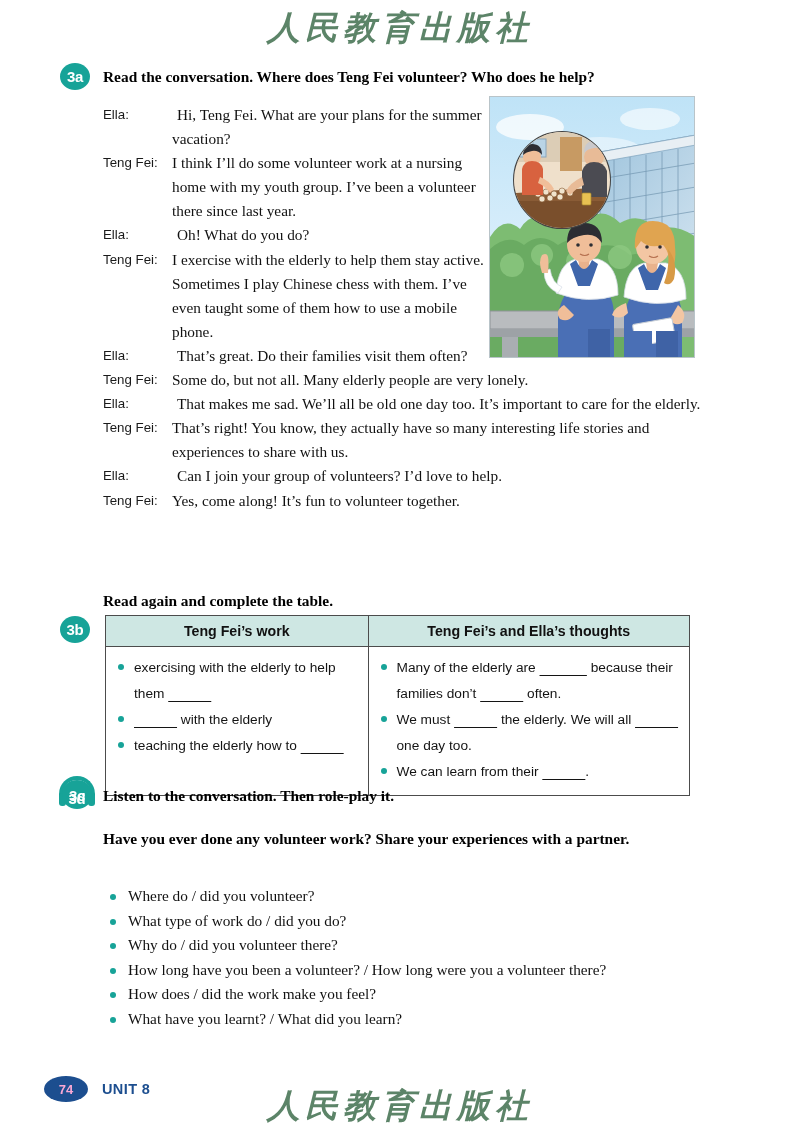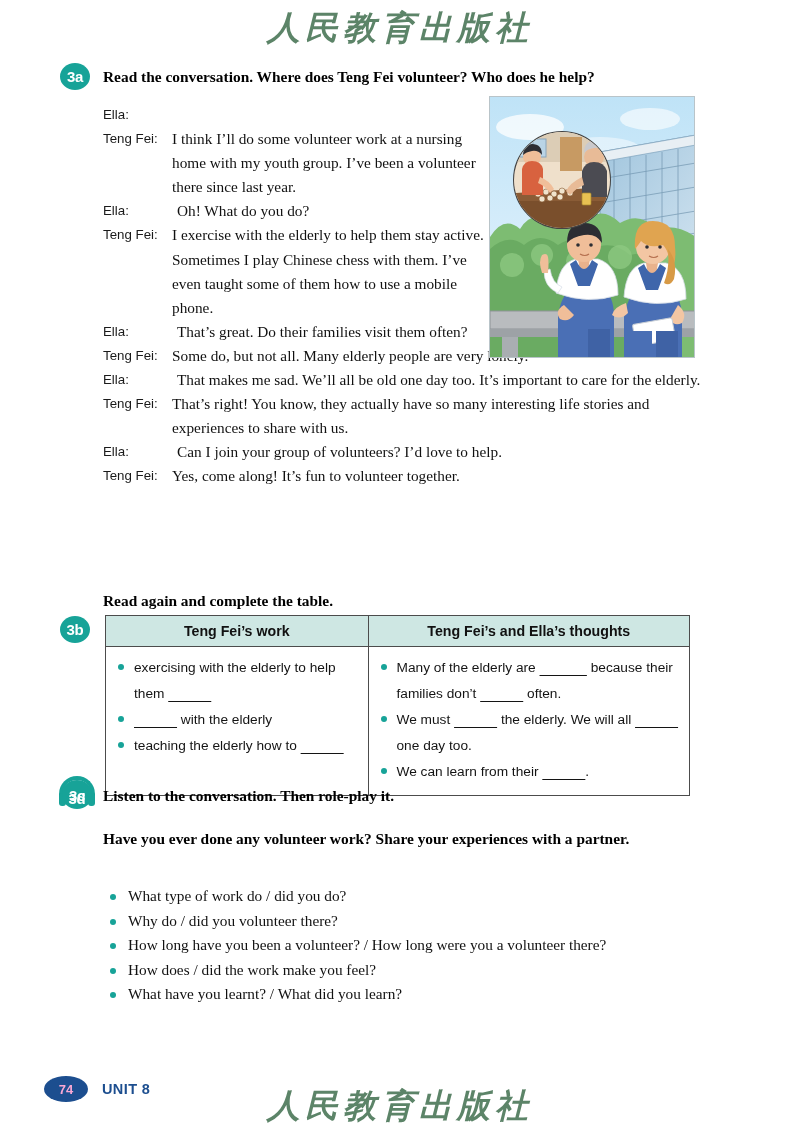--- a/index.html
+++ b/index.html
@@ -199,20 +199,21 @@
 <div class="watermark watermark-top">人民教育出版社</div>
 
 <div class="badge" style="left:60px; top:63px;">
   <span>3a</span>
 </div>
 <div class="instruction" style="left:103px; top:66px; width:600px;">Read the conversation. Where does Teng Fei volunteer? Who does he help?</div>
 
 <div class="dialogue" id="dialogue">
     <div class="dline">
       <div class="dspeaker">Ella:</div>
+      <div class="dtext dnarrow indent">Hi, Teng Fei. What are your plans for the summer vacation?</div>
     </div>
     <div class="dline">
       <div class="dspeaker">Teng Fei:</div>
       <div class="dtext dnarrow">I think I’ll do some volunteer work at a nursing home with my youth group. I’ve been a volunteer there since last year.</div>
     </div>
     <div class="dline">
       <div class="dspeaker">Ella:</div>
       <div class="dtext dnarrow indent">Oh! What do you do?</div>
     </div>
     <div class="dline">
@@ -418,20 +419,21 @@
 </div>
 <div class="instruction" style="left:103px; top:785px; width:520px;">Listen to the conversation. Then role-play it.</div>
 
 <div class="badge" style="left:62px; top:780px;align-items:flex-end;">
   <span>3d</span>
 </div>
 <div class="instruction" style="left:103px; top:828px; width:590px;">Have you ever done any volunteer work? Share your experiences with a partner.</div>
 
 <div class="qlist">
   <ul id="qlist">
+      <li>Where do / did you volunteer?</li>
       <li>What type of work do / did you do?</li>
       <li>Why do / did you volunteer there?</li>
       <li>How long have you been a volunteer? / How long were you a volunteer there?</li>
       <li>How does / did the work make you feel?</li>
       <li>What have you learnt? / What did you learn?</li>
     </ul>
 </div>
 
 <div class="footer">
   <div class="pagenum">74</div>

